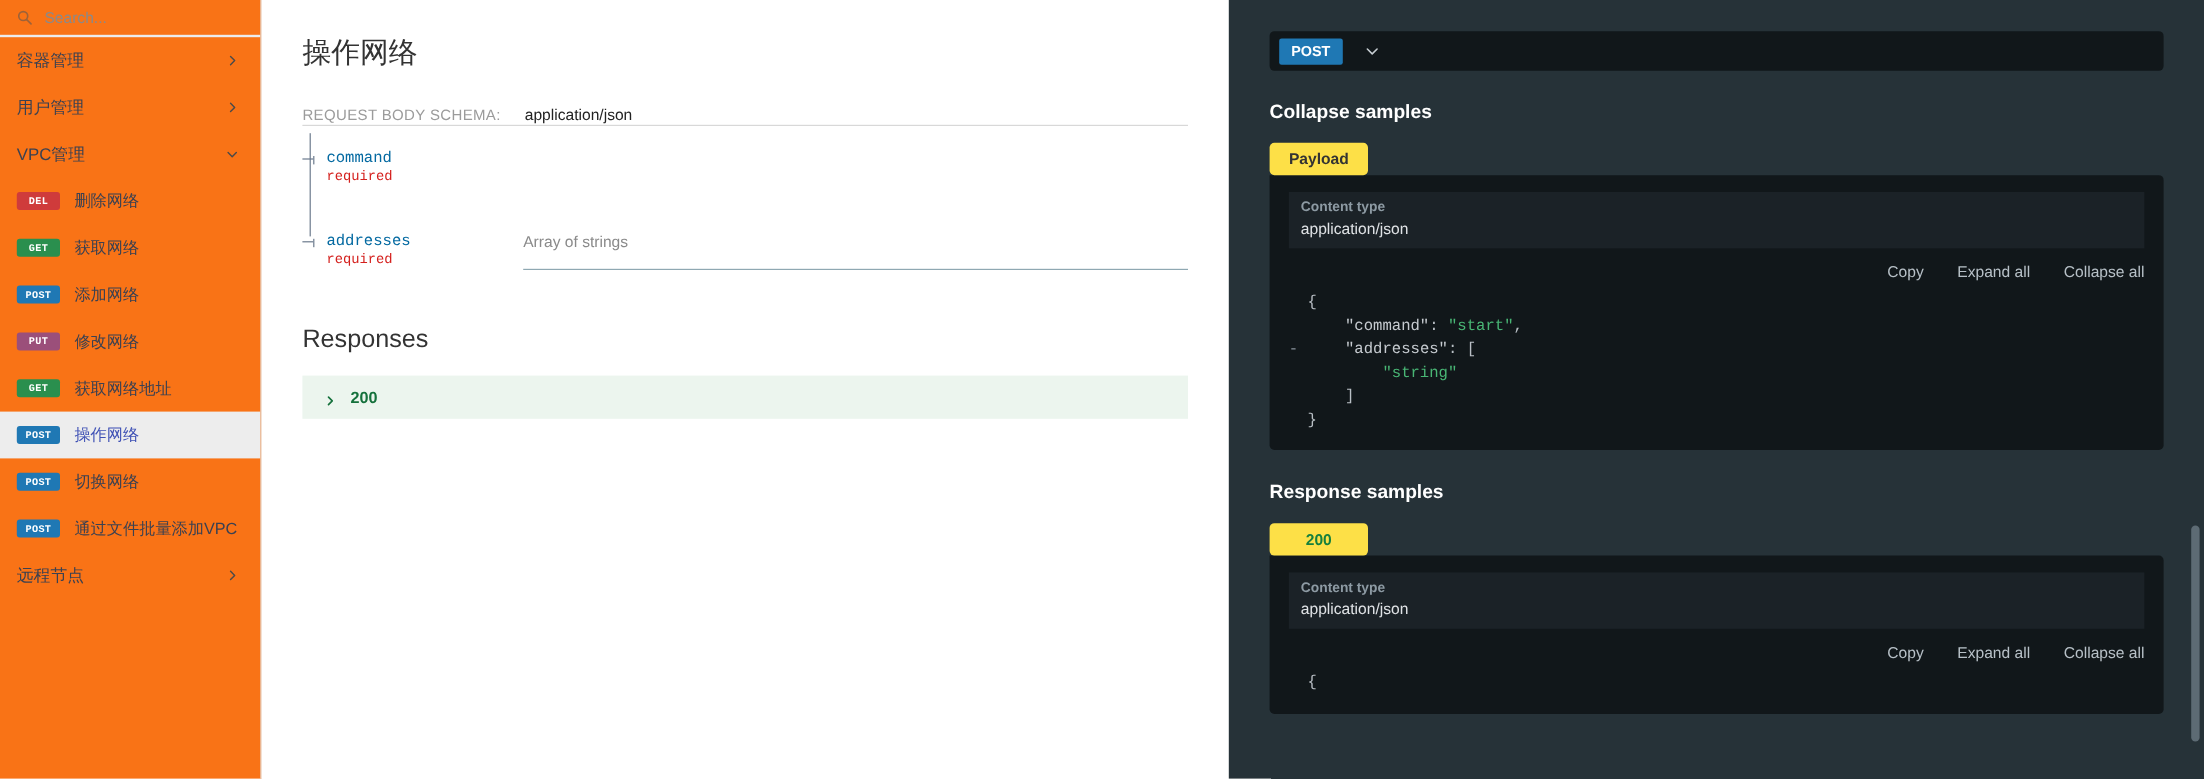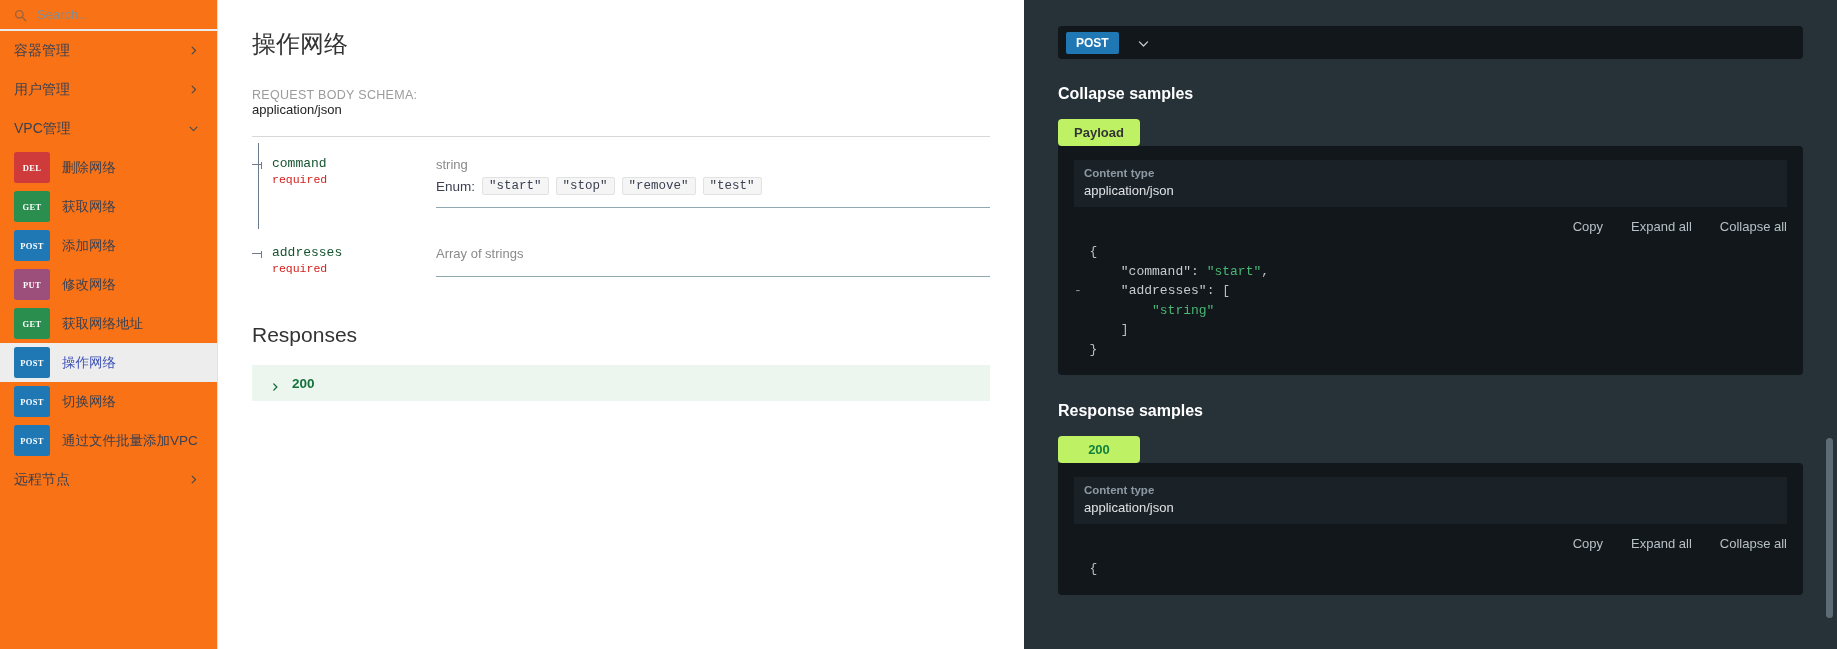--- a/index.html
+++ b/index.html
@@ -46,23 +46,23 @@
   .op-item {
     display: flex; align-items: center;
     height: 39px; padding: 0 10px 0 14px;
     font-size: 13.5px; color: #3b4151;
     cursor: pointer;
   }
   .op-item.active { background: #ededed; }
   .op-item.active .op-label { color: #3f51b5; }
   .method {
     display: inline-flex; align-items: center; justify-content: center;
-    min-width: 36px; height: 31px; padding: 0 5px;
+    min-width: 36px; height: 15px; padding: 0 5px;
     border-radius: 2.5px; margin-right: 12px; flex: none;
-    font-family: Liberation Serif, serif;
+    font-family: Liberation Mono, monospace;
     font-size: 8.5px; font-weight: bold; letter-spacing: .3px;
     color: #fff;
   }
   .m-get { background: #2a8f4e; }
   .m-post { background: #1f78b4; }
   .m-put { background: #9b4f7a; }
   .m-del { background: #cf3b3b; }
   .op-label { white-space: nowrap; overflow: hidden; }
 
   
@@ -72,37 +72,36 @@
     overflow: hidden;
     position: relative;
   }
   .page-title {
     font-size: 24px; font-weight: normal; color: #333;
     margin: 0 0 28px 0;
   }
   .schema-head {
     display: flex; align-items: baseline;
     border-bottom: 1px solid #d8d8d8;
-    padding-bottom: 19px;
-    flex-direction: column;
+    padding-bottom: 1px;
   }
   .schema-label {
     font-size: 12.5px; letter-spacing: .3px;
     color: #9b9b9b; text-transform: uppercase; margin-right: 20px;
   }
   .schema-value { font-size: 13px; color: #222; }
 
   .fields { position: relative; padding-top: 18px; }
   .field-row { display: flex; align-items: flex-start; position: relative; }
   .field-left {
     width: 184px; min-width: 184px; padding-left: 20px; position: relative;
   }
   .field-name {
     font-family: "Liberation Mono", "DejaVu Sans Mono", monospace;
-    font-size: 13px; color: #14532d; line-height: 17px;
+    font-size: 13px; color: #0369a1; line-height: 17px;
   }
   .field-req {
     font-family: "Liberation Mono", "DejaVu Sans Mono", monospace;
     font-size: 11.5px; color: #d41f1c; line-height: 16px;
   }
   .field-right { flex: 1; padding-bottom: 12px; border-bottom: 1px solid #8fa8b2; }
   .field-type {
     font-size: 13px; color: #8a8a8a; line-height: 20px;
   }
   .enum-row {
@@ -166,21 +165,21 @@
     font-size: 14px; color: #e6e8ea; flex: 1;
   }
   .ep-chev { width: 13px; height: 13px; color: #c6cdd2; flex: none; }
 
   .panel-title {
     font-size: 16px; font-weight: bold; color: #fff;
     margin: 0 0 16px 0;
   }
   .tab-btn {
     display: inline-flex; align-items: center; justify-content: center;
-    background: #bef264; color: #333;
+    background: #fde047; color: #333;
     border: none; border-radius: 4px;
     min-width: 82px; height: 27px; padding: 0 14px;
     font-family: "Liberation Sans", sans-serif;
     font-size: 13px; font-weight: bold;
     cursor: pointer;
   }
   .tab-btn.code200 { color: #15803d; min-width: 82px; }
 
   .code-card {
     background: #11171a; border-radius: 0 4px 4px 4px;
@@ -312,30 +311,20 @@
       <span class="schema-value">application/json</span>
     </div>
 
     <div class="fields" id="fields-container">
         <div class="tree" style="height:86px"></div>
         <div class="field-row">
           <div class="field-left">
             <div class="tick" style="top:9px"></div>
             <div class="field-name">command</div>
             <div class="field-req">required</div>
-          </div>
-          <div class="field-right">
-            <div class="field-type">string <string></string></div>
-            <div class="enum-row">
-              <span class="enum-label">Enum:</span>
-              <span class="enum-chip">"start"</span>
-              <span class="enum-chip">"stop"</span>
-              <span class="enum-chip">"remove"</span>
-              <span class="enum-chip">"test"</span>
-            </div>
           </div>
         </div>
         <div style="height:36px"></div>
         <div class="field-row">
           <div class="field-left">
             <div class="tick" style="top:9px"></div>
             <div class="field-name">addresses</div>
             <div class="field-req">required</div>
           </div>
           <div class="field-right">

